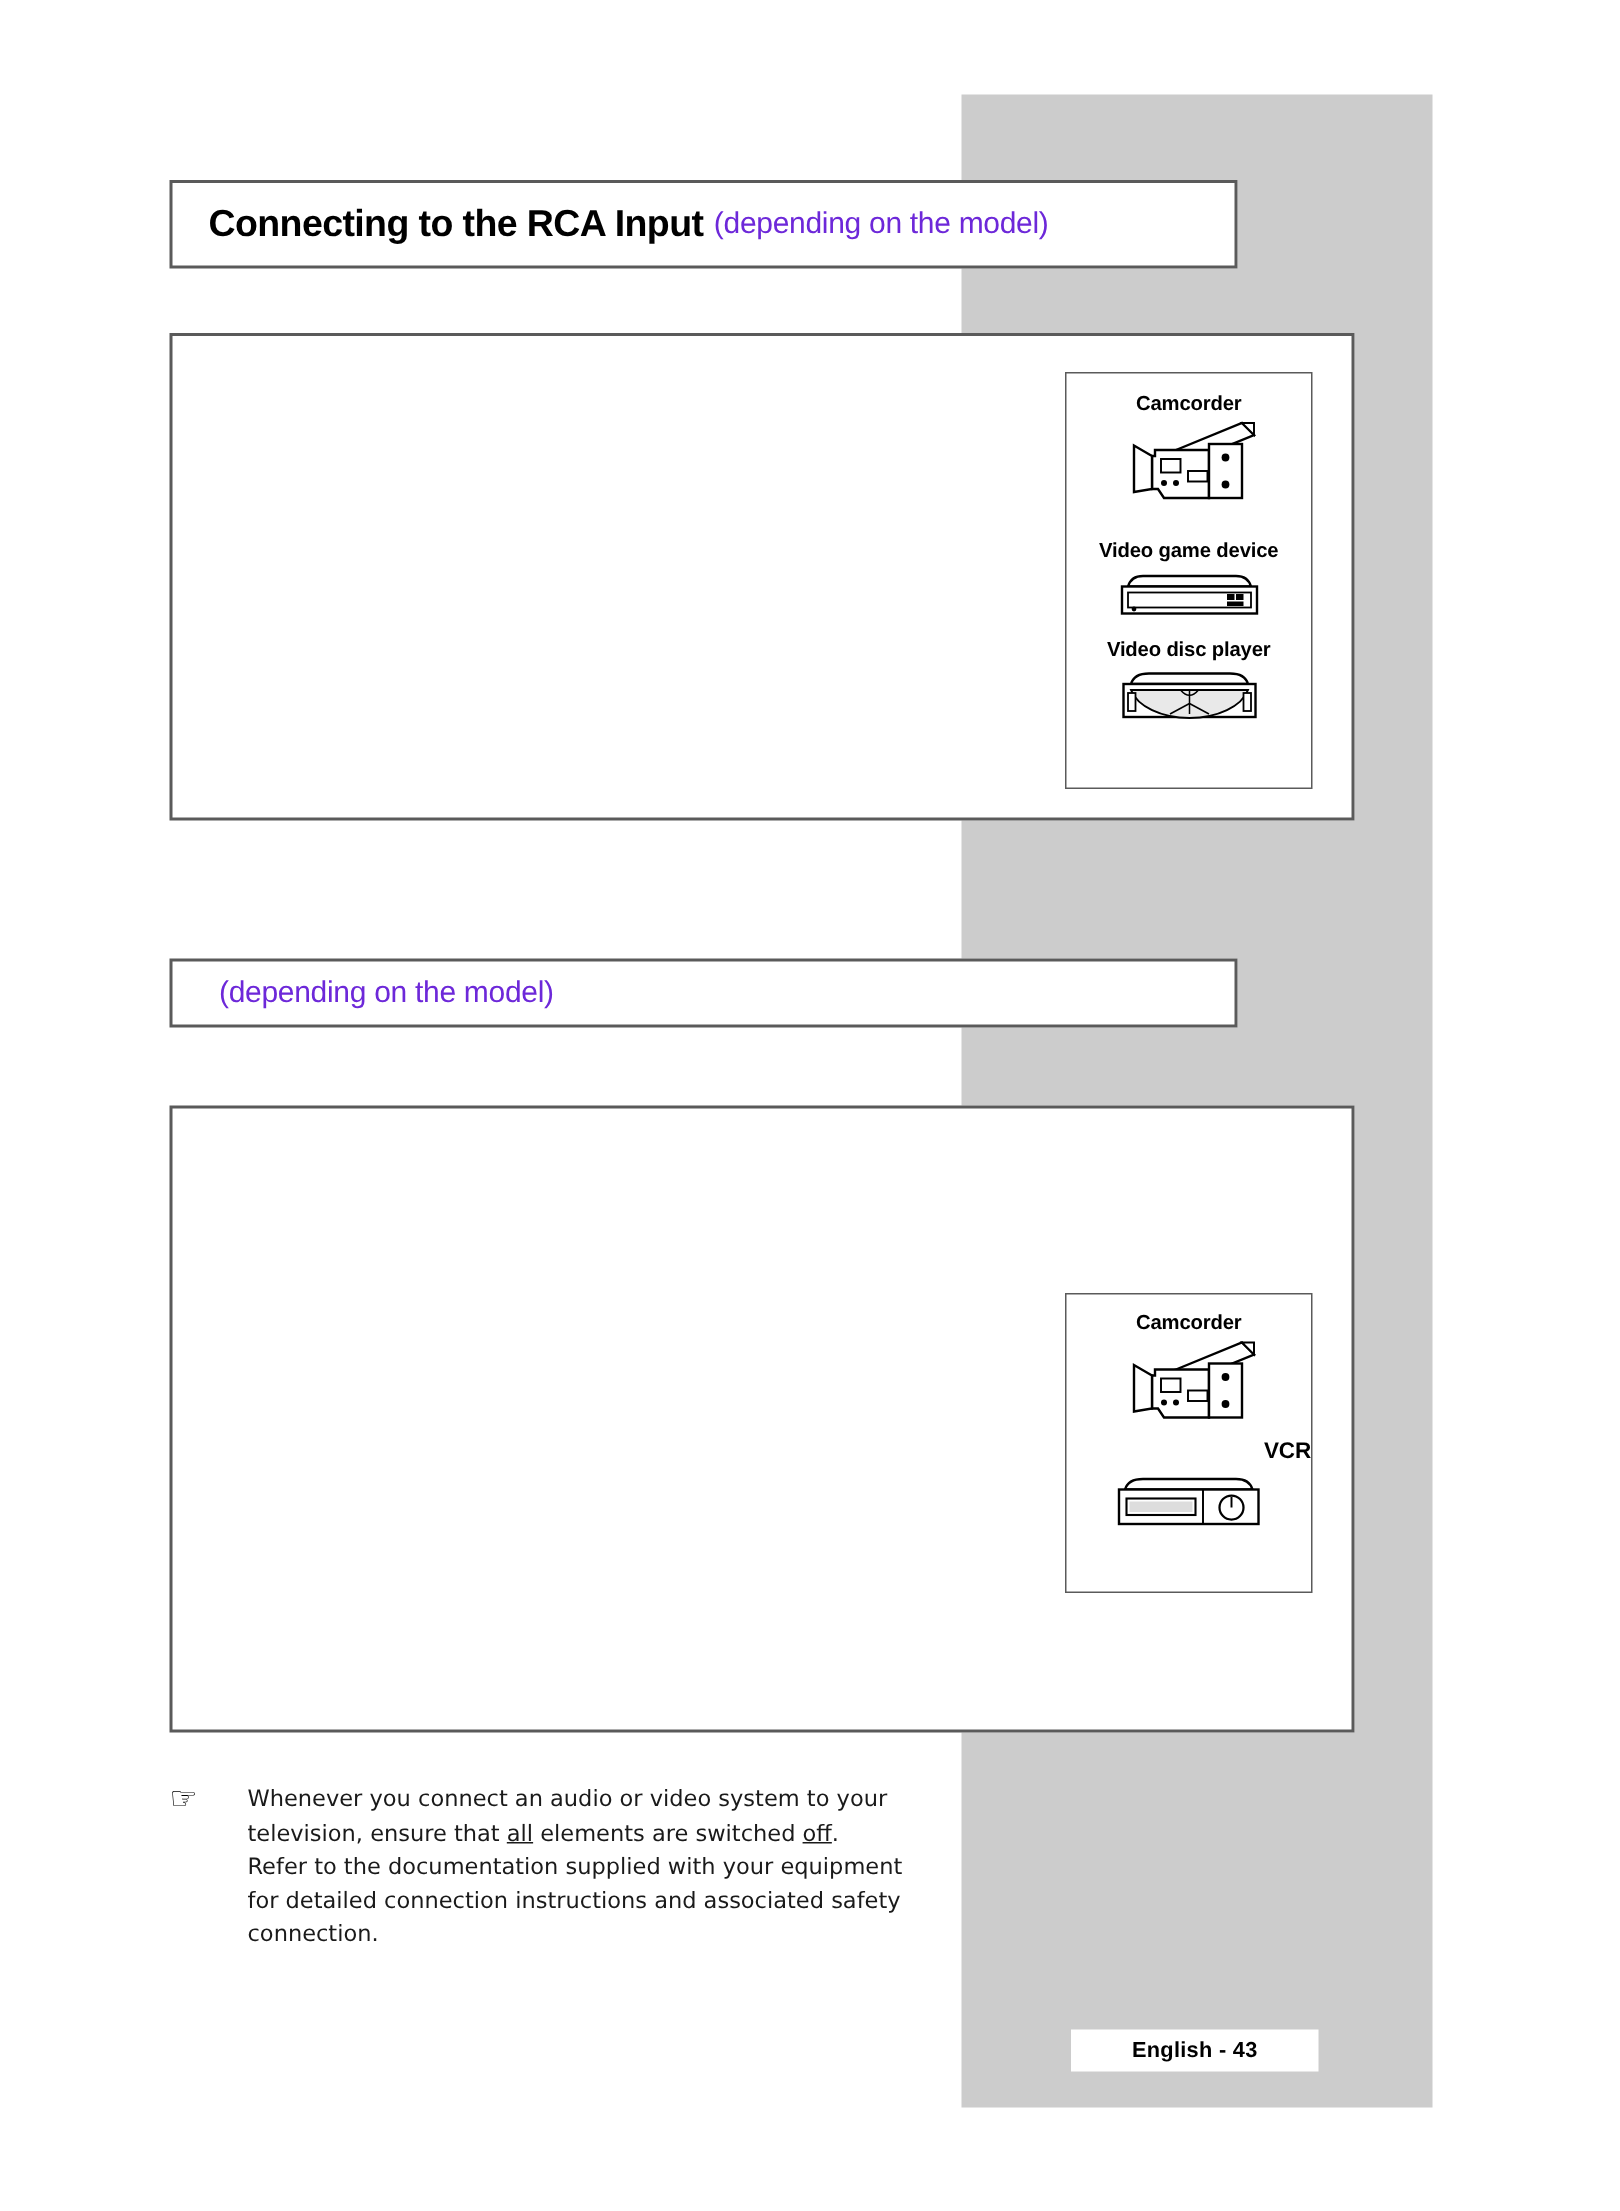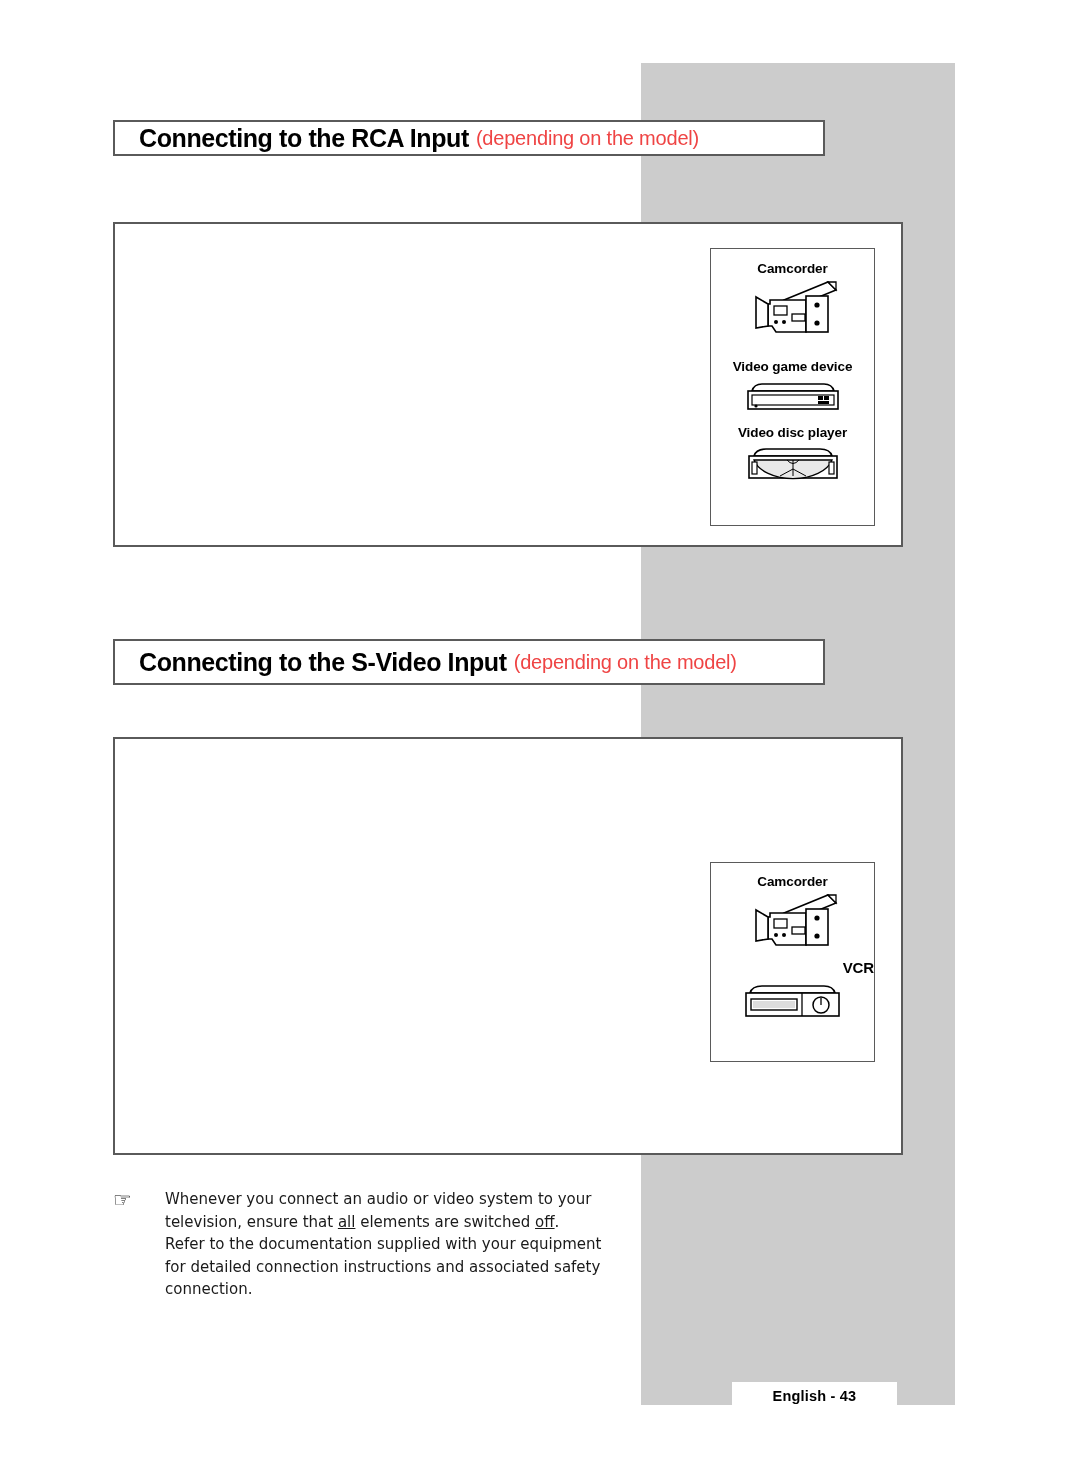--- a/index.html
+++ b/index.html
@@ -25,33 +25,33 @@
   .title-bar{
     position:absolute;
     background:#ffffff;
     border:2px solid #5a5a5a;
     box-sizing:border-box;
     z-index:3;
     display:flex;
     align-items:center;
     padding-left:24px;
   }
-  #title-rca{ left:113px; top:120px; width:712px; height:36px; }
+  #title-rca{ left:113px; top:120px; width:712px; height:59px; }
   #title-svideo{ left:113px; top:639px; width:712px; height:46px; }
 
   .title-main{
     font-weight:bold;
     font-size:25px;
     letter-spacing:-0.4px;
     color:#000;
     white-space:nowrap;
   }
   .title-sub{
     font-size:20px;
-    color:#ef4444;
+    color:#6d28d9;
     margin-left:7px;
     letter-spacing:-0.2px;
     white-space:nowrap;
   }
 
   
   .content-box{
     position:absolute;
     background:#ffffff;
     border:2px solid #5a5a5a;
@@ -218,28 +218,27 @@
     font-family:"DejaVu Sans", sans-serif;
     font-size:15px;
     line-height:22.5px;
     color:#1a1a1a;
   }
   .note-text u{text-decoration:underline;}
 
   
   .page-badge{
     position:absolute;
-    left:732px;top:1353px;
+    left:714px;top:1353px;
     width:165px;height:28px;
     background:#ffffff;
     display:flex;align-items:center;justify-content:center;
     font-size:14.5px;font-weight:bold;color:#000;
     letter-spacing:0.2px;
     z-index:5;
-    margin-top:29px;
   }
 </style>
 </head>
 <body>
 
 <div class="grey-block"></div>
 
 <div class="title-bar" id="title-rca">
   <span class="title-main">Connecting to the RCA Input</span>
   <span class="title-sub">(depending on the model)</span>
@@ -388,21 +387,20 @@
     <path d="M61 17 L61 33" stroke="#000" stroke-width="1"></path>
     <path d="M61 26 L48 33" stroke="#000" stroke-width="1"></path>
     <path d="M61 26 L74 33" stroke="#000" stroke-width="1"></path>
     <path d="M55 17 Q61 24 67 17" fill="none" stroke="#000" stroke-width="1"></path>
     <rect x="20" y="19" width="5" height="12" fill="#fff" stroke="#000" stroke-width="1.2"></rect>
     <rect x="97" y="19" width="5" height="12" fill="#fff" stroke="#000" stroke-width="1.2"></rect>
   </svg>
 </div>
 
 <div class="title-bar" id="title-svideo">
-  <span class="title-main">Connecting to the S-Video Input</span>
   <span class="title-sub">(depending on the model)</span>
 </div>
 
 <div class="content-box" id="box-svideo"></div>
 
 <div class="bullet-row" style="left:150px;top:768px;width:740px;">
   <span class="bullet-arrow">➢</span>
   <span class="bullet-text">
     <span>The <b>S-VIDEO IN</b> and RCA (<b>AUDIO</b>-<b>L</b>+<b>R</b>) connectors are used for equipment with an S-Video output,</span><br>
     <span>such as a camcorder or VCR.</span>

